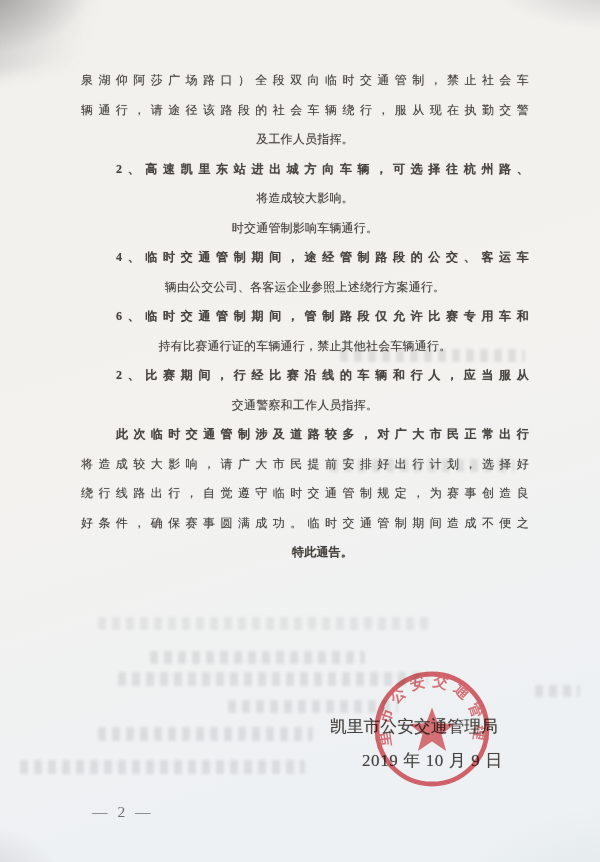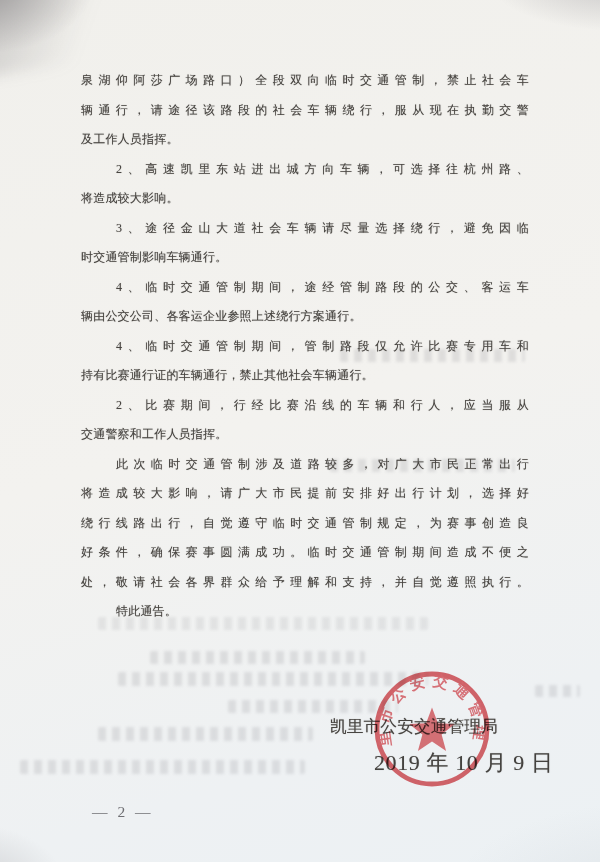--- a/index.html
+++ b/index.html
@@ -34,37 +34,37 @@
     opacity: 0.14;
     border-radius: 2px;
   }
   .doc-body {
     position: absolute; left: 81px; top: 66px; width: 448px;
     font-size: 12px; line-height: 29.5px;
     color: #474440;
     text-shadow: 0 0 0.9px rgba(71,68,64,0.45);
     letter-spacing: 0.2px;
   }
-  .line { height: 29.5px; white-space: nowrap; overflow: visible; }
+  .line { height: 29.5px; white-space: nowrap; overflow: visible; text-align: center; }
   .line.fill { white-space: normal; text-align: justify; text-align-last: justify; text-justify: inter-character; }
-  .line.indent { text-indent: 35px; }
+  .line.indent { text-indent: 35px; font-weight: bold; }
   .line.bold {
     font-weight: 700;
     font-family: "Liberation Sans", "DejaVu Sans", sans-serif;
     color: #3c3a37;
     letter-spacing: 0.4px;
   }
   .signature {
     position: absolute; left: 330px; top: 719px;
     font-size: 16.8px; line-height: 1; color: #474440;
     letter-spacing: 0; text-shadow: 0 0 0.9px rgba(71,68,64,0.45);
   }
   .issue-date {
-    position: absolute; left: 374px; top: 752px;
-    font-size: 22px; line-height: 1; color: #44423f;
+    position: absolute; left: 362px; top: 752px;
+    font-size: 17px; line-height: 1; color: #44423f;
     letter-spacing: 0.6px; text-shadow: 0 0 0.9px rgba(71,68,64,0.4);
   }
   .page-number {
     position: absolute; left: 92px; top: 804px;
     font-size: 15.5px; line-height: 1; color: #6e6e72;
     letter-spacing: 3px;
   }
   .seal {
     position: absolute; left: 372px; top: 669px;
     width: 120px; height: 120px;
@@ -93,33 +93,31 @@
   <div class="ghost" style="left:228px; top:700px; width:170px;"></div>
   <div class="ghost" style="left:98px;  top:727px; width:215px; height:14px;"></div>
   <div class="ghost" style="left:20px;  top:760px; width:285px; height:14px;"></div>
 
   <div class="doc-body">
       <div class="line fill">泉湖仰阿莎广场路口）全段双向临时交通管制，禁止社会车</div>
       <div class="line fill">辆通行，请途径该路段的社会车辆绕行，服从现在执勤交警</div>
       <div class="line">及工作人员指挥。</div>
       <div class="line fill indent">2、高速凯里东站进出城方向车辆，可选择往杭州路、</div>
       <div class="line">将造成较大影响。</div>
-      <div class="line fill indent">3、途径金山大道社会车辆请尽量选择绕行，避免因临</div>
       <div class="line">时交通管制影响车辆通行。</div>
       <div class="line fill indent">4、临时交通管制期间，途经管制路段的公交、客运车</div>
       <div class="line">辆由公交公司、各客运企业参照上述绕行方案通行。</div>
-      <div class="line fill indent">4、临时交通管制期间，管制路段仅允许比赛专用车和</div>
+      <div class="line fill indent">6、临时交通管制期间，管制路段仅允许比赛专用车和</div>
       <div class="line">持有比赛通行证的车辆通行，禁止其他社会车辆通行。</div>
       <div class="line fill indent">2、比赛期间，行经比赛沿线的车辆和行人，应当服从</div>
       <div class="line">交通警察和工作人员指挥。</div>
       <div class="line fill indent">此次临时交通管制涉及道路较多，对广大市民正常出行</div>
       <div class="line fill">将造成较大影响，请广大市民提前安排好出行计划，选择好</div>
       <div class="line fill">绕行线路出行，自觉遵守临时交通管制规定，为赛事创造良</div>
       <div class="line fill">好条件，确保赛事圆满成功。临时交通管制期间造成不便之</div>
-      <div class="line fill">处，敬请社会各界群众给予理解和支持，并自觉遵照执行。</div>
       <div class="line indent">特此通告。</div>
     </div>
 
   <div class="signature">凯里市公安交通管理局</div>
   <div class="issue-date">2019 年 10 月 9 日</div>
 
   <svg class="seal" viewBox="0 0 120 120">
     <circle cx="60" cy="60" r="55" fill="none" stroke-width="4.8" opacity="0.95" stroke="#d9535a"></circle>
     <polygon points="60,38.5 65.9,54.3 82.8,55.0 69.6,65.6 74.1,81.9 60,72.6 45.9,81.9 50.4,65.6 37.2,55.0 54.1,54.3" opacity="0.88" fill="#dc575d"></polygon>
     <path id="seal-arc" d="M 22.8,81.5 A 43,43 0 1 1 97.2,81.5" fill="none" stroke="none"></path>

